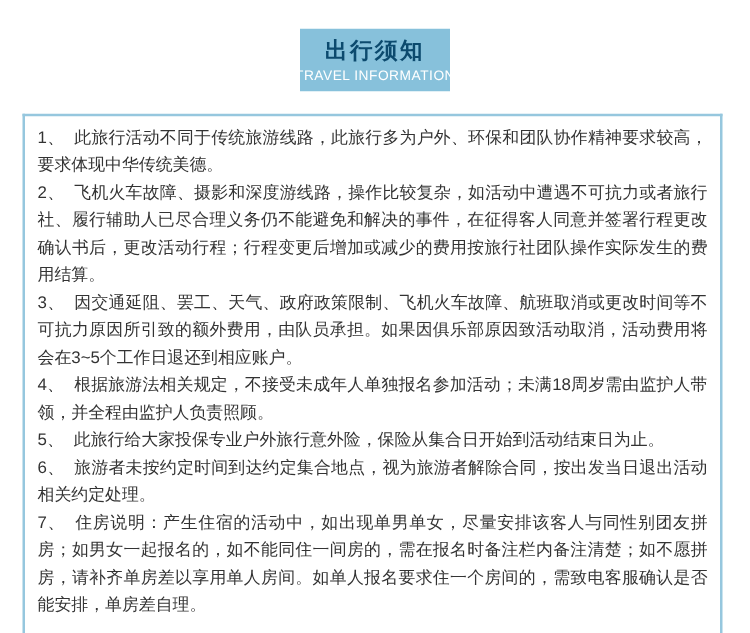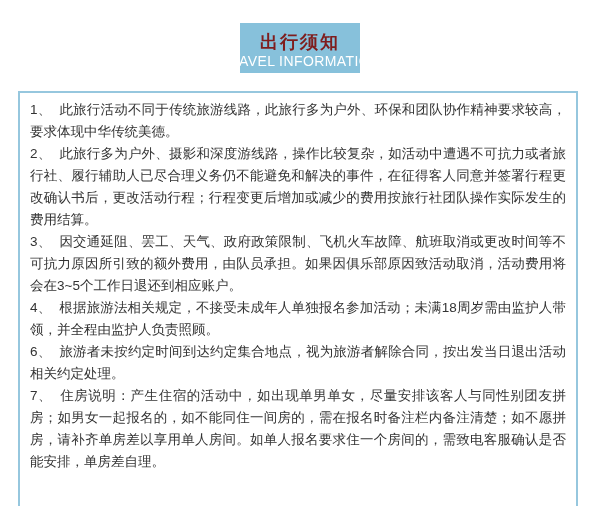--- a/index.html
+++ b/index.html
@@ -17,30 +17,31 @@
     margin: 23px auto 0 auto;
     background: #87c1db;
     display: flex;
     flex-direction: column;
     align-items: center;
     justify-content: center;
     box-sizing: border-box;
     padding-top: 2px;
   }
   .badge-title {
-    color: #7f1d1d;
+    color: #0c4a6e;
     font-size: 18px;
     font-weight: bold;
     letter-spacing: 2px;
     line-height: 22px;
     white-space: nowrap;
+    font-family: Liberation Mono, monospace;
   }
   .badge-subtitle {
     color: #ffffff;
-    font-size: 14px;
+    font-size: 11px;
     letter-spacing: 0.4px;
     line-height: 13px;
     margin-top: 2px;
     white-space: nowrap;
   }
   .notice-box {
     position: absolute;
     left: 18px;
     top: 91px;
     width: 560px;
@@ -67,18 +68,19 @@
 </head>
 <body>
 
 <div class="badge">
   <div class="badge-title">出行须知</div>
   <div class="badge-subtitle">TRAVEL INFORMATION</div>
 </div>
 
 <div class="notice-box">
   <p class="notice-item"><span class="num">1、</span><span>此旅行活动不同于传统旅游线路，此旅行多为户外、环保和团队协作精神要求较高，要求体现中华传统美德。</span></p>
-  <p class="notice-item"><span class="num">2、</span><span>此旅行多为户外、摄影和深度游线路，操作比较复杂，如活动中遭遇不可抗力或者旅行社、履行辅助人已尽合理义务仍不能避免和解决的事件，在征得客人同意并签署行程更改确认书后，更改活动行程；行程变更后增加或减少的费用按旅行社团队操作实际发生的费用结算。</span></p>
+  <p class="notice-item"><span class="num">2、</span><span>飞机火车故障、摄影和深度游线路，操作比较复杂，如活动中遭遇不可抗力或者旅行社、履行辅助人已尽合理义务仍不能避免和解决的事件，在征得客人同意并签署行程更改确认书后，更改活动行程；行程变更后增加或减少的费用按旅行社团队操作实际发生的费用结算。</span></p>
   <p class="notice-item"><span class="num">3、</span><span>因交通延阻、罢工、天气、政府政策限制、飞机火车故障、航班取消或更改时间等不可抗力原因所引致的额外费用，由队员承担。如果因俱乐部原因致活动取消，活动费用将会在3~5个工作日退还到相应账户。</span></p>
   <p class="notice-item"><span class="num">4、</span><span>根据旅游法相关规定，不接受未成年人单独报名参加活动；未满18周岁需由监护人带领，并全程由监护人负责照顾。</span></p>
+  <p class="notice-item"><span class="num">5、</span><span>此旅行给大家投保专业户外旅行意外险，保险从集合日开始到活动结束日为止。</span></p>
   <p class="notice-item"><span class="num">6、</span><span>旅游者未按约定时间到达约定集合地点，视为旅游者解除合同，按出发当日退出活动相关约定处理。</span></p>
   <p class="notice-item"><span class="num">7、</span><span>住房说明：产生住宿的活动中，如出现单男单女，尽量安排该客人与同性别团友拼房；如男女一起报名的，如不能同住一间房的，需在报名时备注栏内备注清楚；如不愿拼房，请补齐单房差以享用单人房间。如单人报名要求住一个房间的，需致电客服确认是否能安排，单房差自理。</span></p>
 </div>
 
 </body></html>

